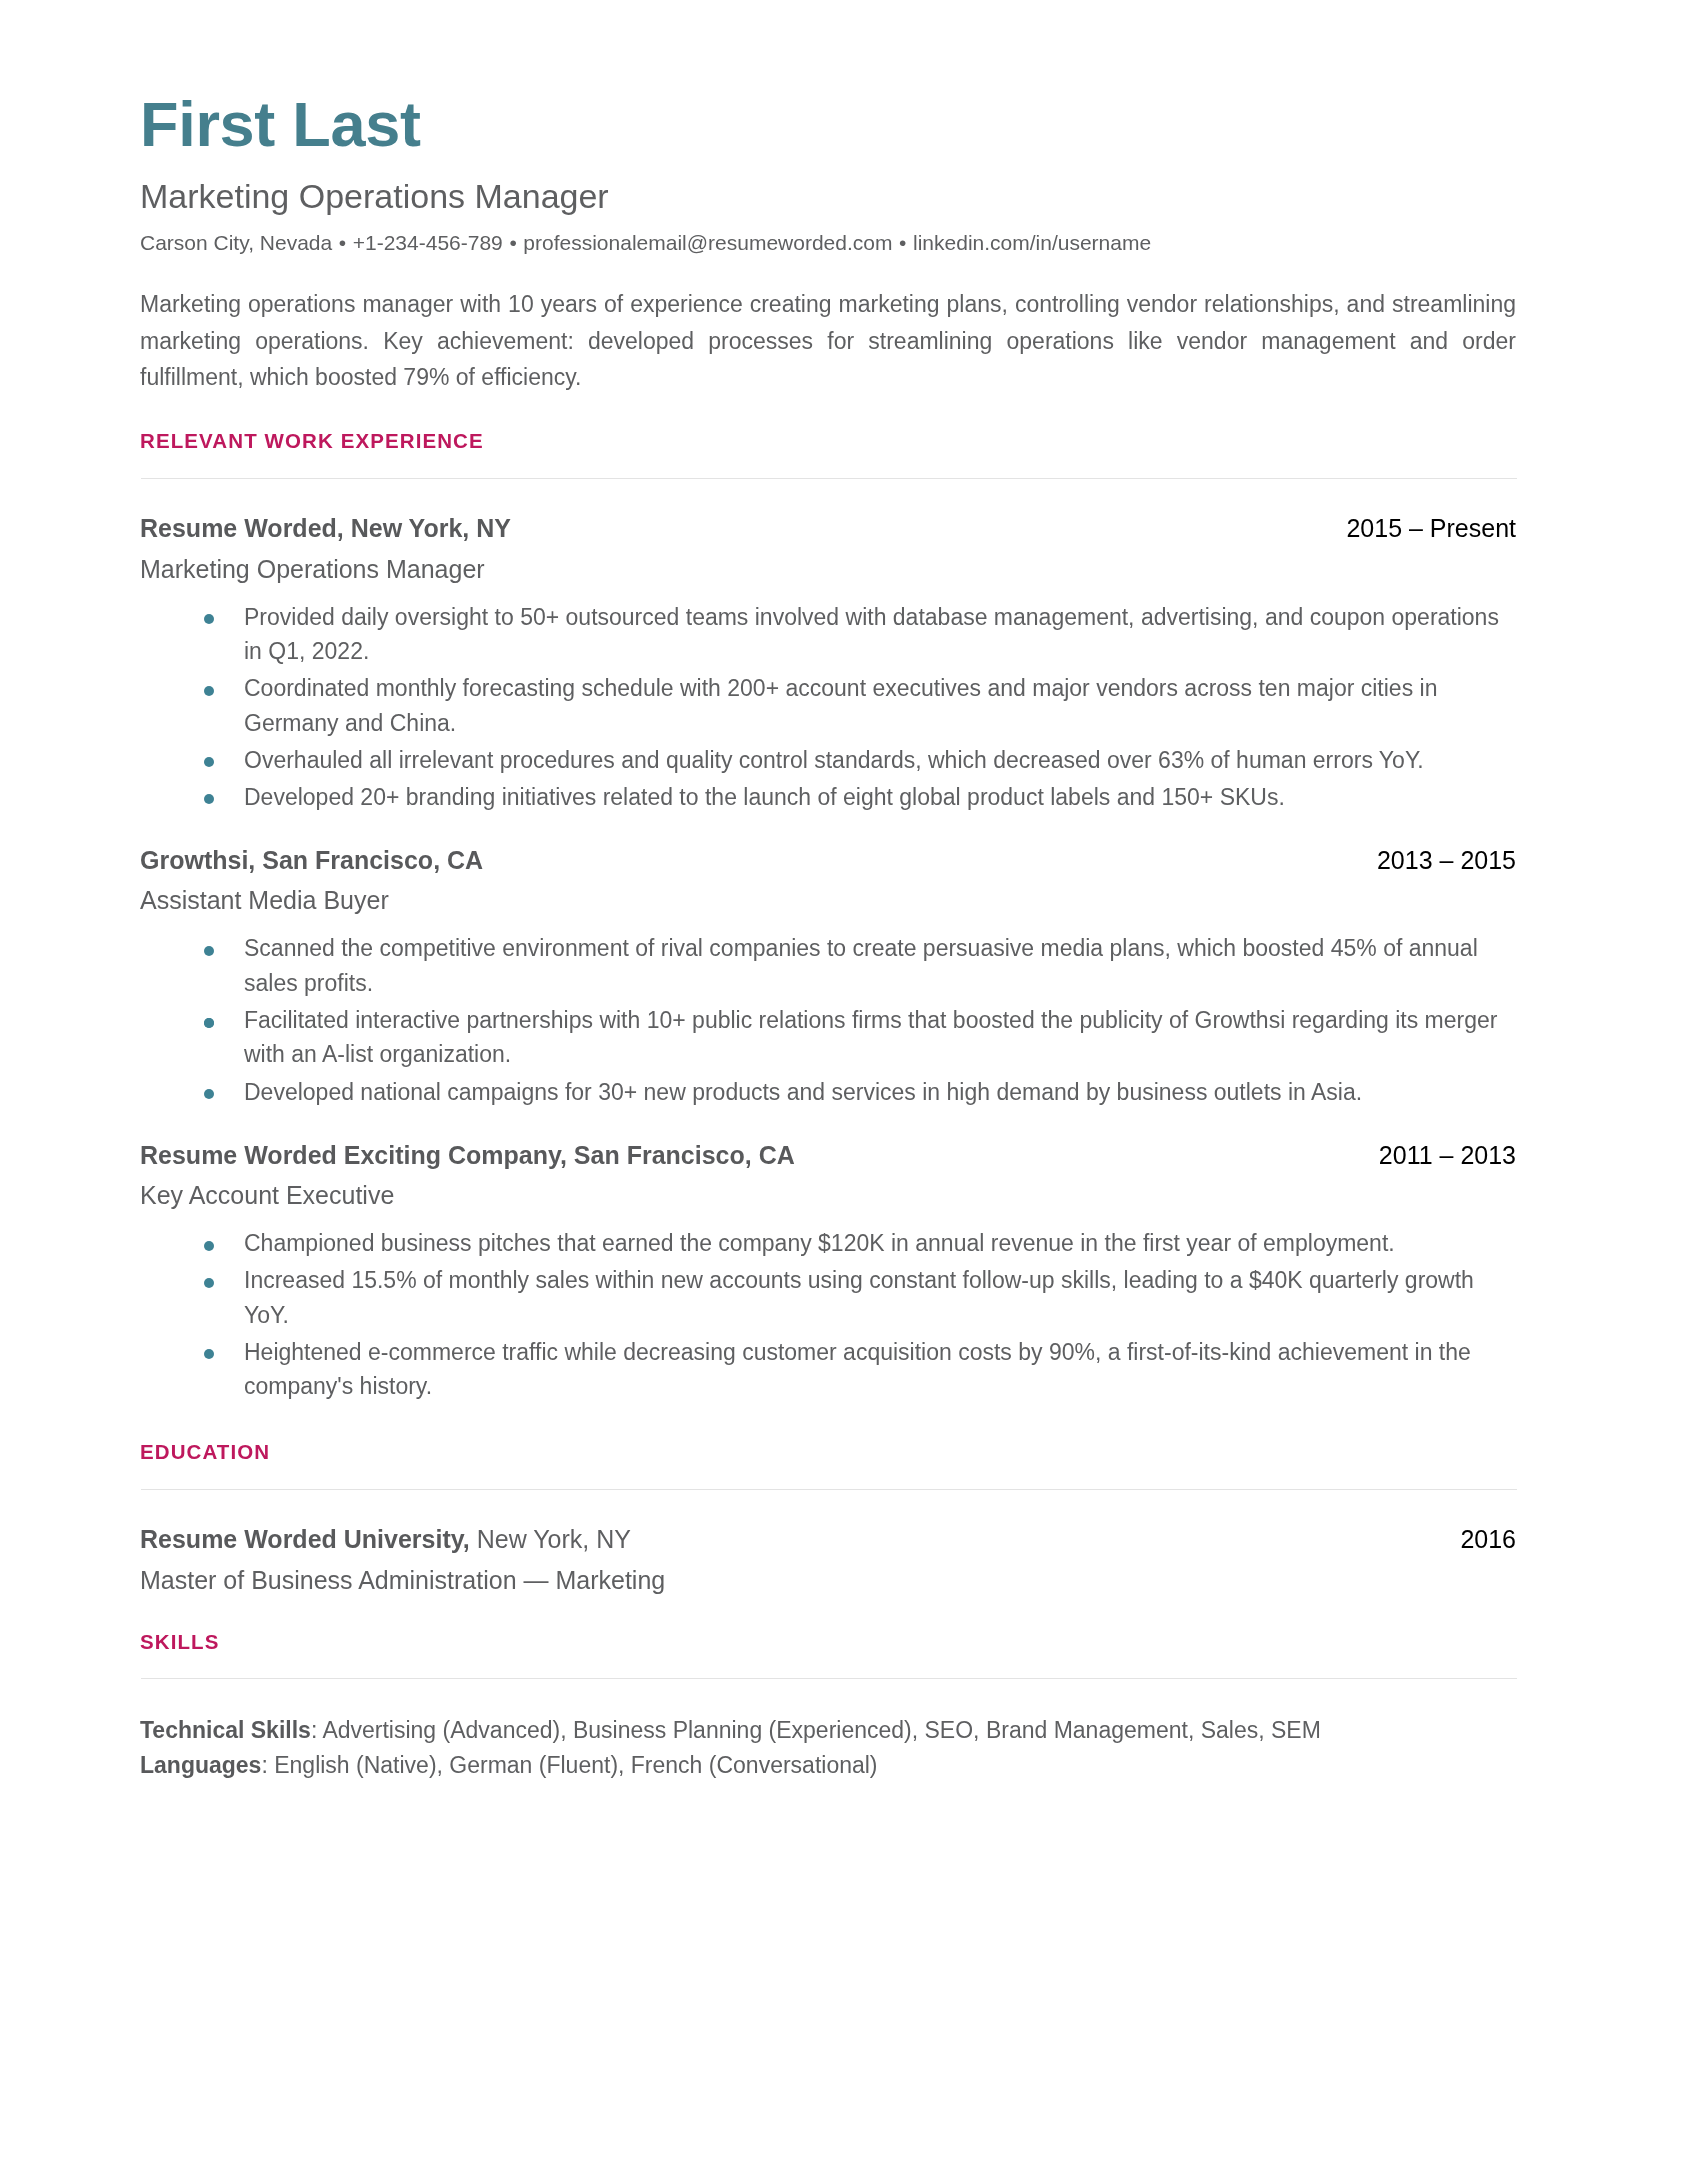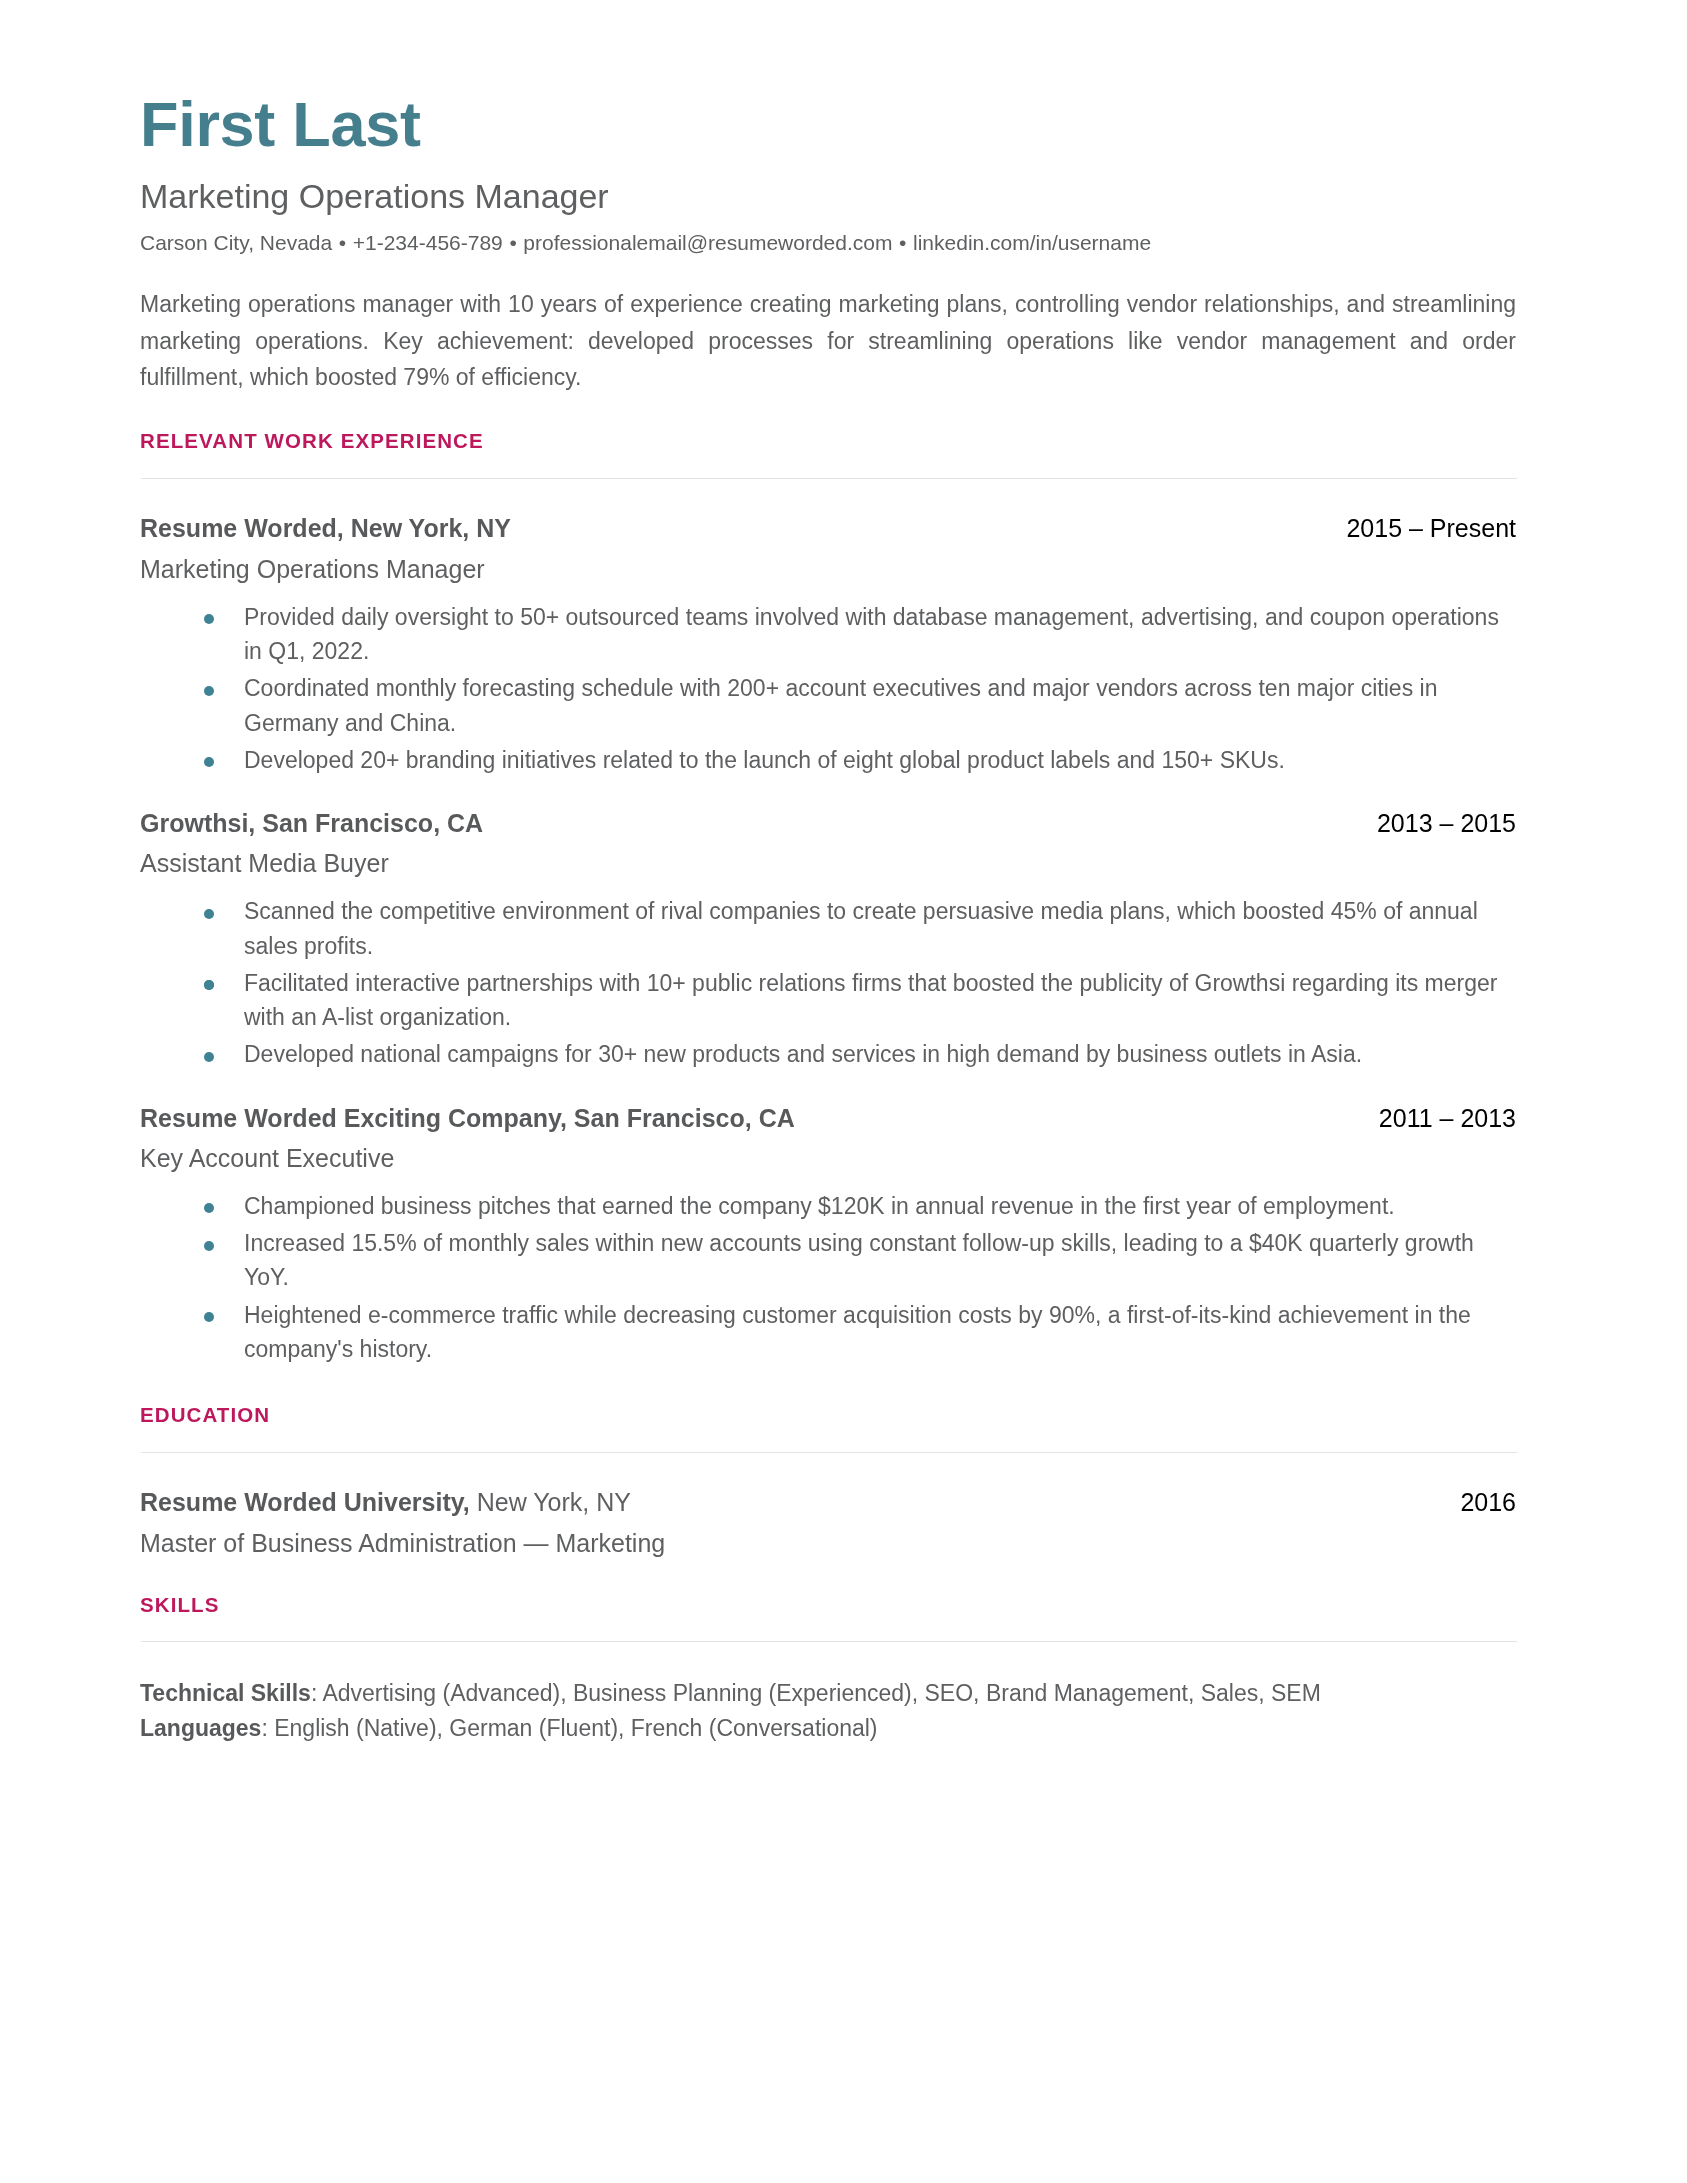--- a/index.html
+++ b/index.html
@@ -200,20 +200,21 @@
 
       <div class="entry first">
         <div class="entry-head">
           <div class="entry-org">Resume Worded, New York, NY</div>
           <div class="entry-dates">2015 – Present</div>
         </div>
         <div class="entry-role">Marketing Operations Manager</div>
         <ul class="bullets">
           <li><span class="dot"></span><span>Provided daily oversight to 50+ outsourced teams involved with database management, advertising, and coupon operations in Q1, 2022.</span></li>
           <li><span class="dot"></span><span>Coordinated monthly forecasting schedule with 200+ account executives and major vendors across ten major cities in Germany and China.</span></li>
+          <li><span class="dot"></span><span>Overhauled all irrelevant procedures and quality control standards, which decreased over 63% of human errors YoY.</span></li>
           <li><span class="dot"></span><span>Developed 20+ branding initiatives related to the launch of eight global product labels and 150+ SKUs.</span></li>
         </ul>
       </div>
 
       <div class="entry">
         <div class="entry-head">
           <div class="entry-org">Growthsi, San Francisco, CA</div>
           <div class="entry-dates">2013 – 2015</div>
         </div>
         <div class="entry-role">Assistant Media Buyer</div>

